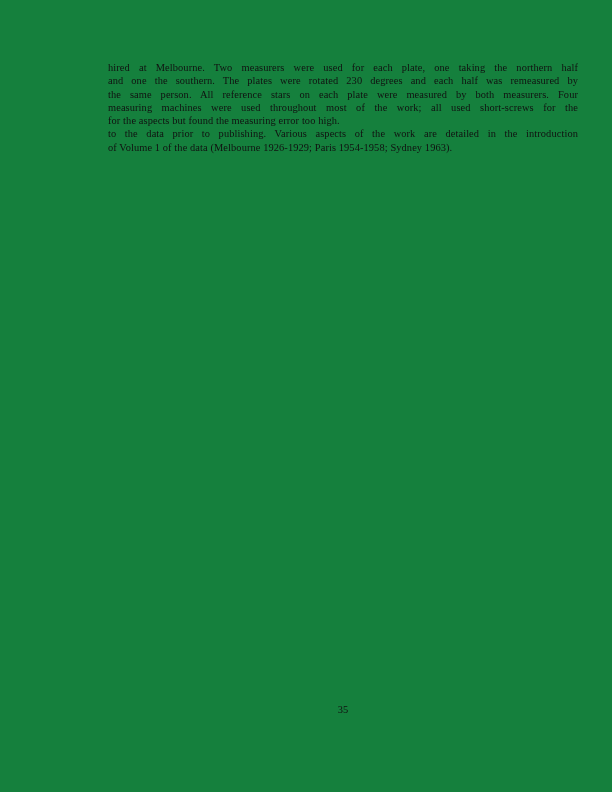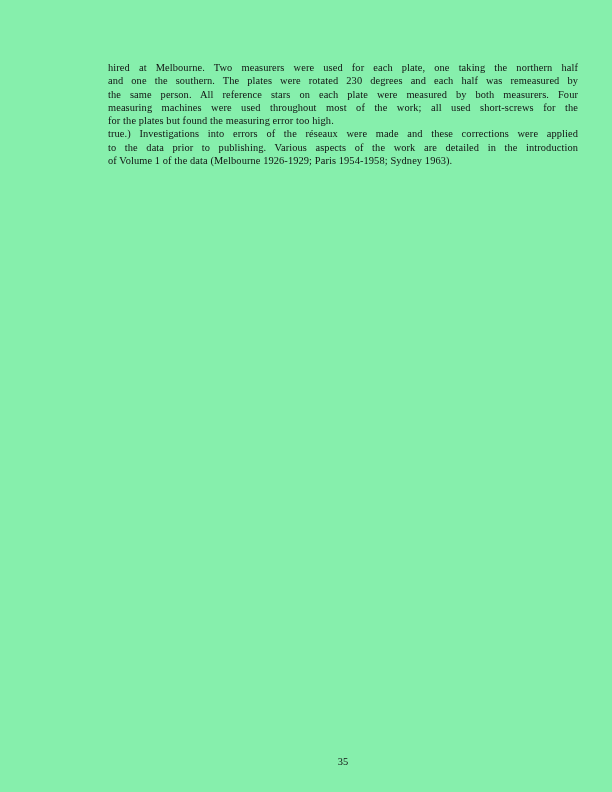--- a/index.html
+++ b/index.html
@@ -4,21 +4,21 @@
 <style>
   html, body {
     margin: 0;
     padding: 0;
     background: #ffffff;
   }
   .page {
     position: relative;
     width: 612px;
     height: 792px;
-    background: #86efac;
+    background: #15803d;
     overflow: hidden;
     font-family: "Liberation Serif", "DejaVu Serif", serif;
     color: #111111;
   }
   .text-block {
     position: absolute;
     left: 108px;
     top: 61px;
     width: 470px;
     font-size: 10.4px;
@@ -33,38 +33,37 @@
   }
   .line.last {
     text-align-last: left;
   }
   .line.indent {
     text-indent: 15px;
   }
   .page-number {
     position: absolute;
     left: 108px;
-    top: 756px;
+    top: 704px;
     width: 470px;
     text-align: center;
     font-size: 10.4px;
   }
 </style>
 </head>
 <body>
 
 <div class="page">
   <div class="text-block" id="text-block">
       <div class="paragraph">
         <div class="line">hired at Melbourne. Two measurers were used for each plate, one taking the northern half</div>
         <div class="line">and one the southern. The plates were rotated 230 degrees and each half was remeasured by</div>
         <div class="line">the same person. All reference stars on each plate were measured by both measurers. Four</div>
         <div class="line">measuring machines were used throughout most of the work; all used short-screws for the</div>
-        <div class="line last">for the plates but found the measuring error too high.</div>
+        <div class="line last">for the aspects but found the measuring error too high.</div>
       </div>
       <div class="paragraph">
-        <div class="line">true.) Investigations into errors of the réseaux were made and these corrections were applied</div>
         <div class="line">to the data prior to publishing. Various aspects of the work are detailed in the introduction</div>
         <div class="line last">of Volume 1 of the data (Melbourne 1926-1929; Paris 1954-1958; Sydney 1963).</div>
       </div>
     </div>
   <div class="page-number">35</div>
 </div>
 
 </body></html>

